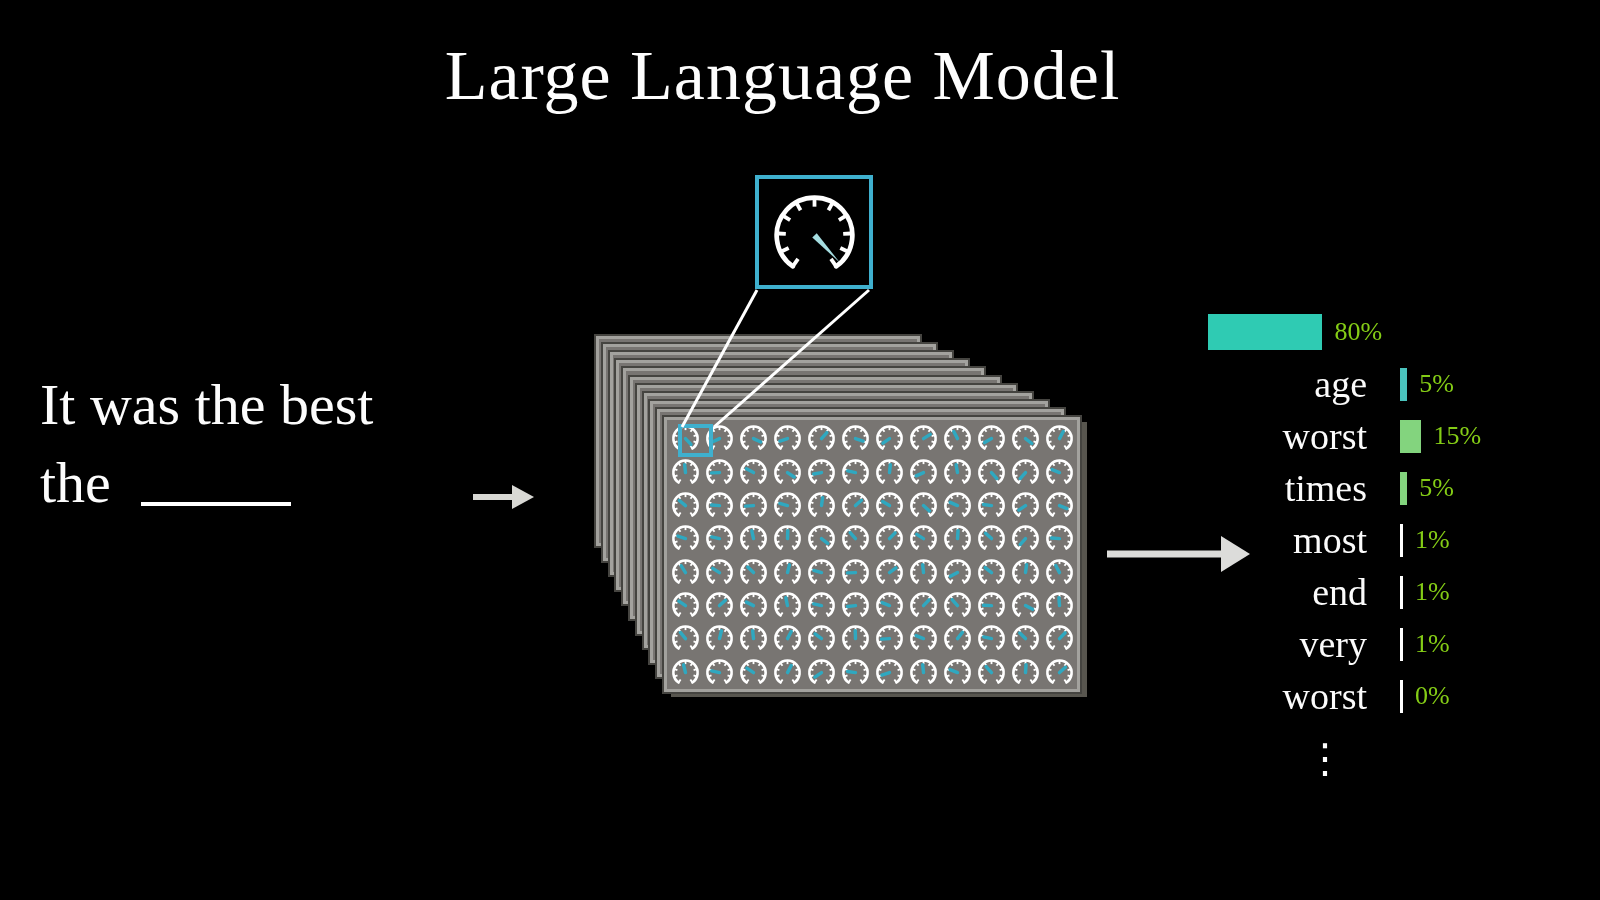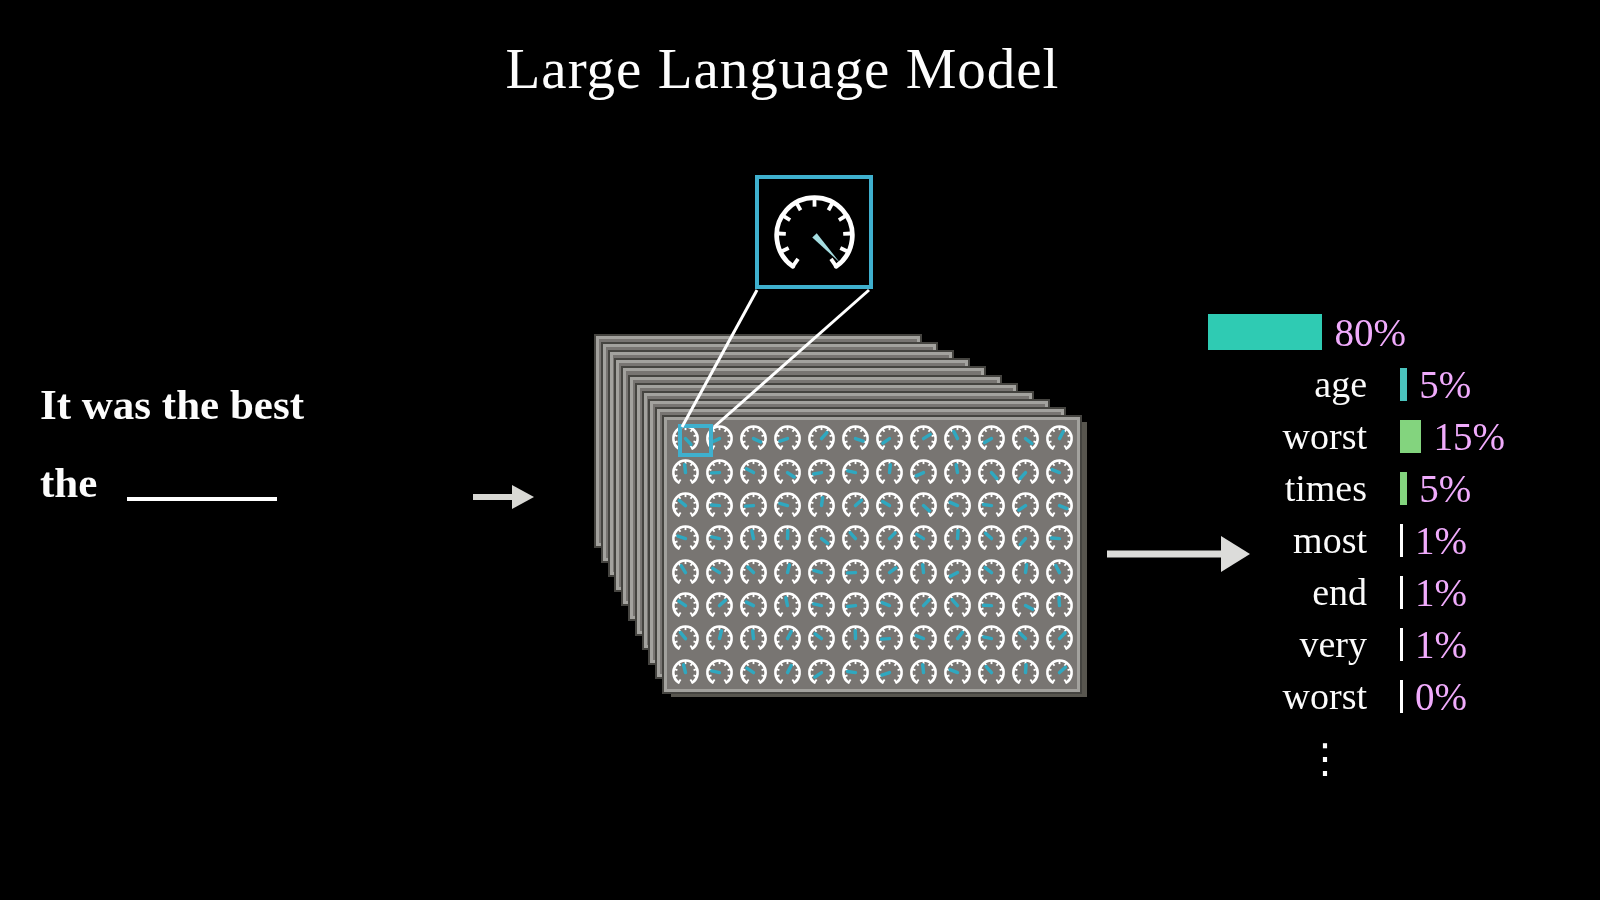--- a/index.html
+++ b/index.html
@@ -2,24 +2,24 @@
 <html><head>
 <meta charset="utf-8">
 <style>
   html,body{margin:0;padding:0;background:#000;}
   body{width:1600px;height:900px;position:relative;overflow:hidden;
        font-family:"Liberation Serif", serif;color:#fff;}
   .abs{position:absolute;}
 
   
   #title{left:0;top:36px;width:1565px;text-align:center;
-         font-size:57px;letter-spacing:1px;color:#fdfdfd;}
+         font-size:70px;letter-spacing:1px;color:#fdfdfd;}
 
   
-  #prompt{left:40px;top:366px;font-size:43px;line-height:78px;color:#fcfcfc;font-weight:bold;}
+  #prompt{left:40px;top:366px;font-size:58px;line-height:78px;color:#fcfcfc;}
   #prompt .blank{display:inline-block;width:150px;margin-left:30px;
                  border-bottom:4px solid #fff;transform:translateY(4px);height:40px;}
 
   
   .panel{position:absolute;background:#787572;border:3px solid #a3a29e;
          box-shadow:0 0 0 2px #454440;box-sizing:border-box;}
   #front-panel{box-shadow:0 0 0 2px #454440, 7px 5px 0 0 #58564f;}
   #dial-grid{position:absolute;left:1px;top:1px;right:1px;bottom:1px;
              display:grid;grid-template-columns:repeat(12,1fr);
              grid-template-rows:repeat(8,1fr);}
@@ -33,21 +33,21 @@
                     border:4px solid #3fb0ce;box-sizing:border-box;}
 
   
   #overlay{left:0;top:0;pointer-events:none;}
 
   
   #predictions{left:1175px;top:306px;width:420px;}
   .pred-row{display:flex;align-items:center;height:52px;}
   .pred-label{width:192px;text-align:right;font-size:38px;color:#fbfbfb;}
   .pred-bar{margin-left:33px;height:33px;flex:none;}
-  .pred-pct{margin-left:12px;font-size:39px;color:#f0abfc;}
+  .pred-pct{margin-left:12px;font-size:26px;color:#84cc16;}
   #pred-ellipsis{width:192px;text-align:right;padding-right:22px;margin-top:16px;
                  font-size:40px;line-height:40px;
                  font-family:"DejaVu Sans", sans-serif;color:#fff;box-sizing:border-box;}
 </style>
 </head>
 <body>
 
 <div id="title" class="abs">Large Language Model</div>
 
 <div id="prompt" class="abs">

